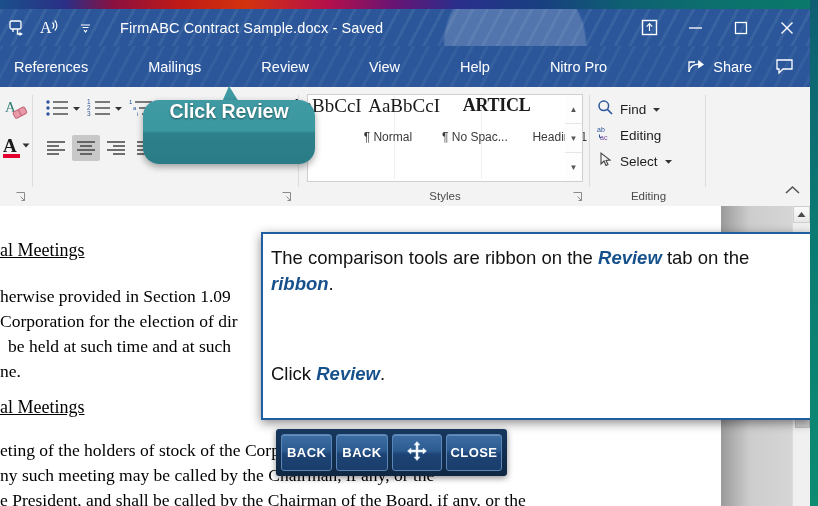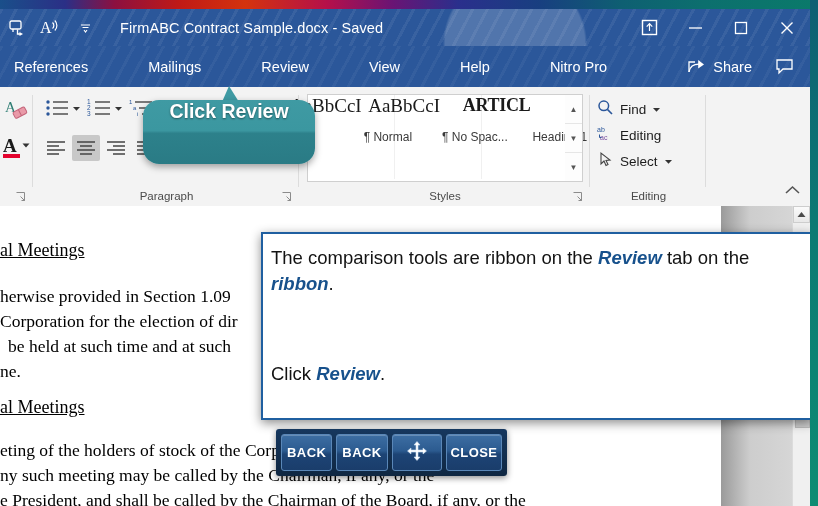--- a/index.html
+++ b/index.html
@@ -402,21 +402,20 @@
               <path d="M1 2 h18 M7 6 h12 M1 10 h18 M7 14 h12" stroke="#444" stroke-width="1.4"></path>
             </svg>
           </div>
           <div class="align-btn">
             <svg width="20" height="16" viewBox="0 0 20 16">
               <path d="M1 2 h18 M1 6 h18 M1 10 h18 M1 14 h18" stroke="#444" stroke-width="1.4"></path>
             </svg>
           </div>
         </div>
 
-        <div class="grp-label">Paragraph</div>
         <div class="dlg-launch">
           <svg width="12" height="12" viewBox="0 0 12 12">
             <path d="M1.5 1.5 h8 v8" fill="none" stroke="#555" stroke-width="1"></path>
             <path d="M9.5 9.5 L5.5 5.5 M9.5 9.5 h-3 M9.5 9.5 v-3" stroke="#555" stroke-width="1"></path>
           </svg>
         </div>
         <div class="grp-sep" style="right:0;"></div>
       </div>
 
       <div class="grp styles-grp">

